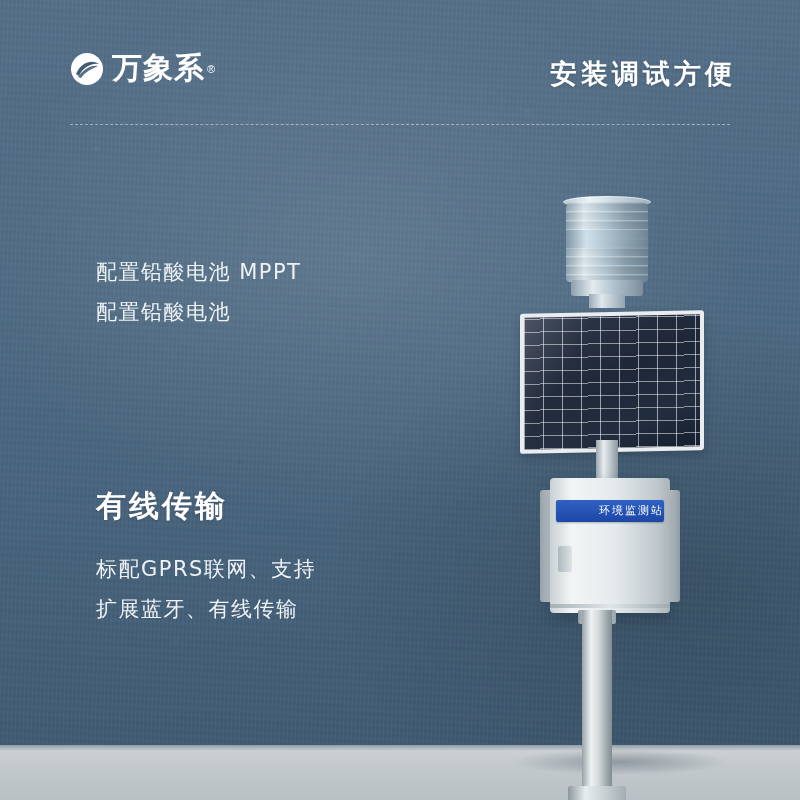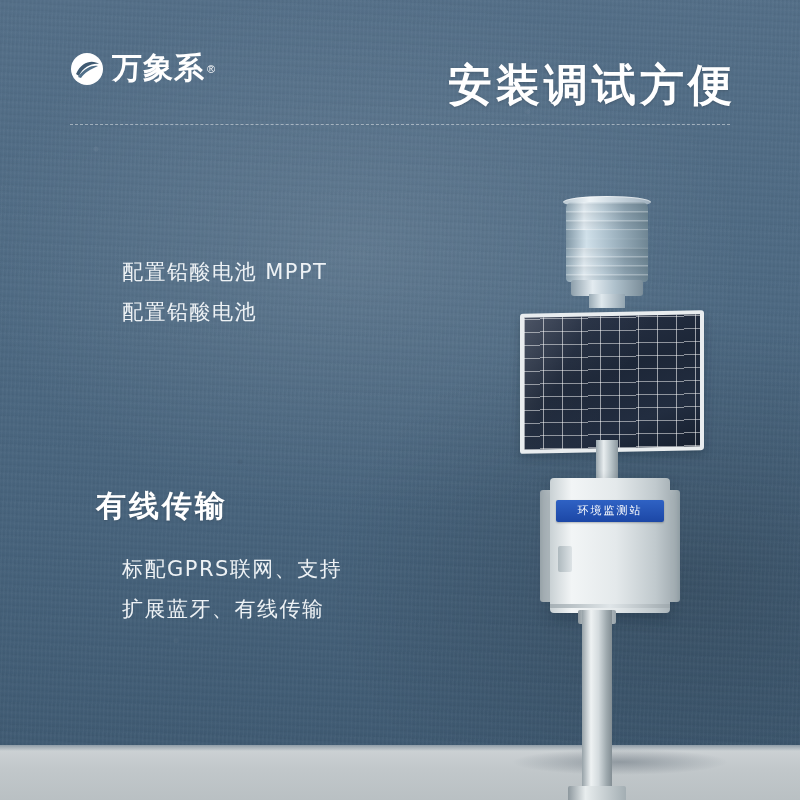--- a/index.html
+++ b/index.html
@@ -59,21 +59,21 @@
   }
   .brand-text{
     color:#ffffff;font-size:30px;font-weight:bold;letter-spacing:1px;
     font-family:"DejaVu Sans","Liberation Sans",sans-serif;
   }
   .brand-reg{
     color:#ffffff;font-size:11px;vertical-align:super;margin-left:2px;
   }
   .headline{
     position:absolute;right:64px;top:56px;
-    color:#ffffff;font-size:44px;font-weight:bold;letter-spacing:4px;
+    color:#ffffff;font-size:27px;font-weight:bold;letter-spacing:4px;
     font-family:Liberation Serif, serif;
     text-shadow:0 1px 3px rgba(0,0,0,.18);
     margin-left:7px;
   }
   .divider{
     position:absolute;left:70px;top:124px;width:660px;height:0;
     border-top:1px dashed rgba(255,255,255,0.45);
   }
 
   
@@ -83,21 +83,20 @@
   .feature-title{
     color:#ffffff;font-size:30px;font-weight:bold;letter-spacing:3px;
     font-family:"DejaVu Sans","Liberation Sans",sans-serif;
     margin:0 0 22px 0;
     text-shadow:0 1px 3px rgba(0,0,0,.18);
   }
   .feature-line{
     color:#eef2f5;font-size:21px;letter-spacing:1.5px;line-height:40px;
     font-family:"DejaVu Sans","Liberation Sans",sans-serif;
     white-space:nowrap;
-    margin-left:26px;
   }
 
   
   .device{position:absolute;left:470px;top:190px;width:300px;height:580px;}
 
   
   .gauge{position:absolute;left:93px;top:0;width:88px;height:110px;}
   .gauge-lip{
     position:absolute;left:0;top:6px;width:88px;height:12px;border-radius:50%;
     background:linear-gradient(90deg,#b9c8d2,#eef4f7 30%,#cfdbe3 55%,#9fb0bd);
@@ -161,21 +160,21 @@
     position:absolute;left:70px;top:300px;width:12px;height:112px;border-radius:3px 0 0 3px;
     background:linear-gradient(90deg,#9aa5ab,#cdd5d8);
   }
   .box-wing-r{
     position:absolute;left:198px;top:300px;width:12px;height:112px;border-radius:0 3px 3px 0;
     background:linear-gradient(90deg,#cdd5d8,#93a0a6);
   }
   .box-label{
     position:absolute;left:86px;top:310px;width:108px;height:22px;border-radius:2px;
     background:linear-gradient(180deg,#2f62c4,#1c47a6);
-    color:#ffffff;font-size:11px;line-height:22px;text-align:center;letter-spacing:2px;
+    color:#ffffff;font-size:11px;line-height:22px;text-align:right;letter-spacing:2px;
     font-family:"DejaVu Sans","Liberation Sans",sans-serif;
     box-shadow:0 1px 2px rgba(0,0,0,.25);
   }
   .box-vent{
     position:absolute;left:88px;top:356px;width:14px;height:26px;border-radius:2px;
     background:linear-gradient(90deg,#aeb9be,#dde3e6);
   }
   .box-seam{
     position:absolute;left:80px;top:414px;width:120px;height:4px;
     background:linear-gradient(90deg,#a6b0b5,#dfe5e8,#9fa9ae);

